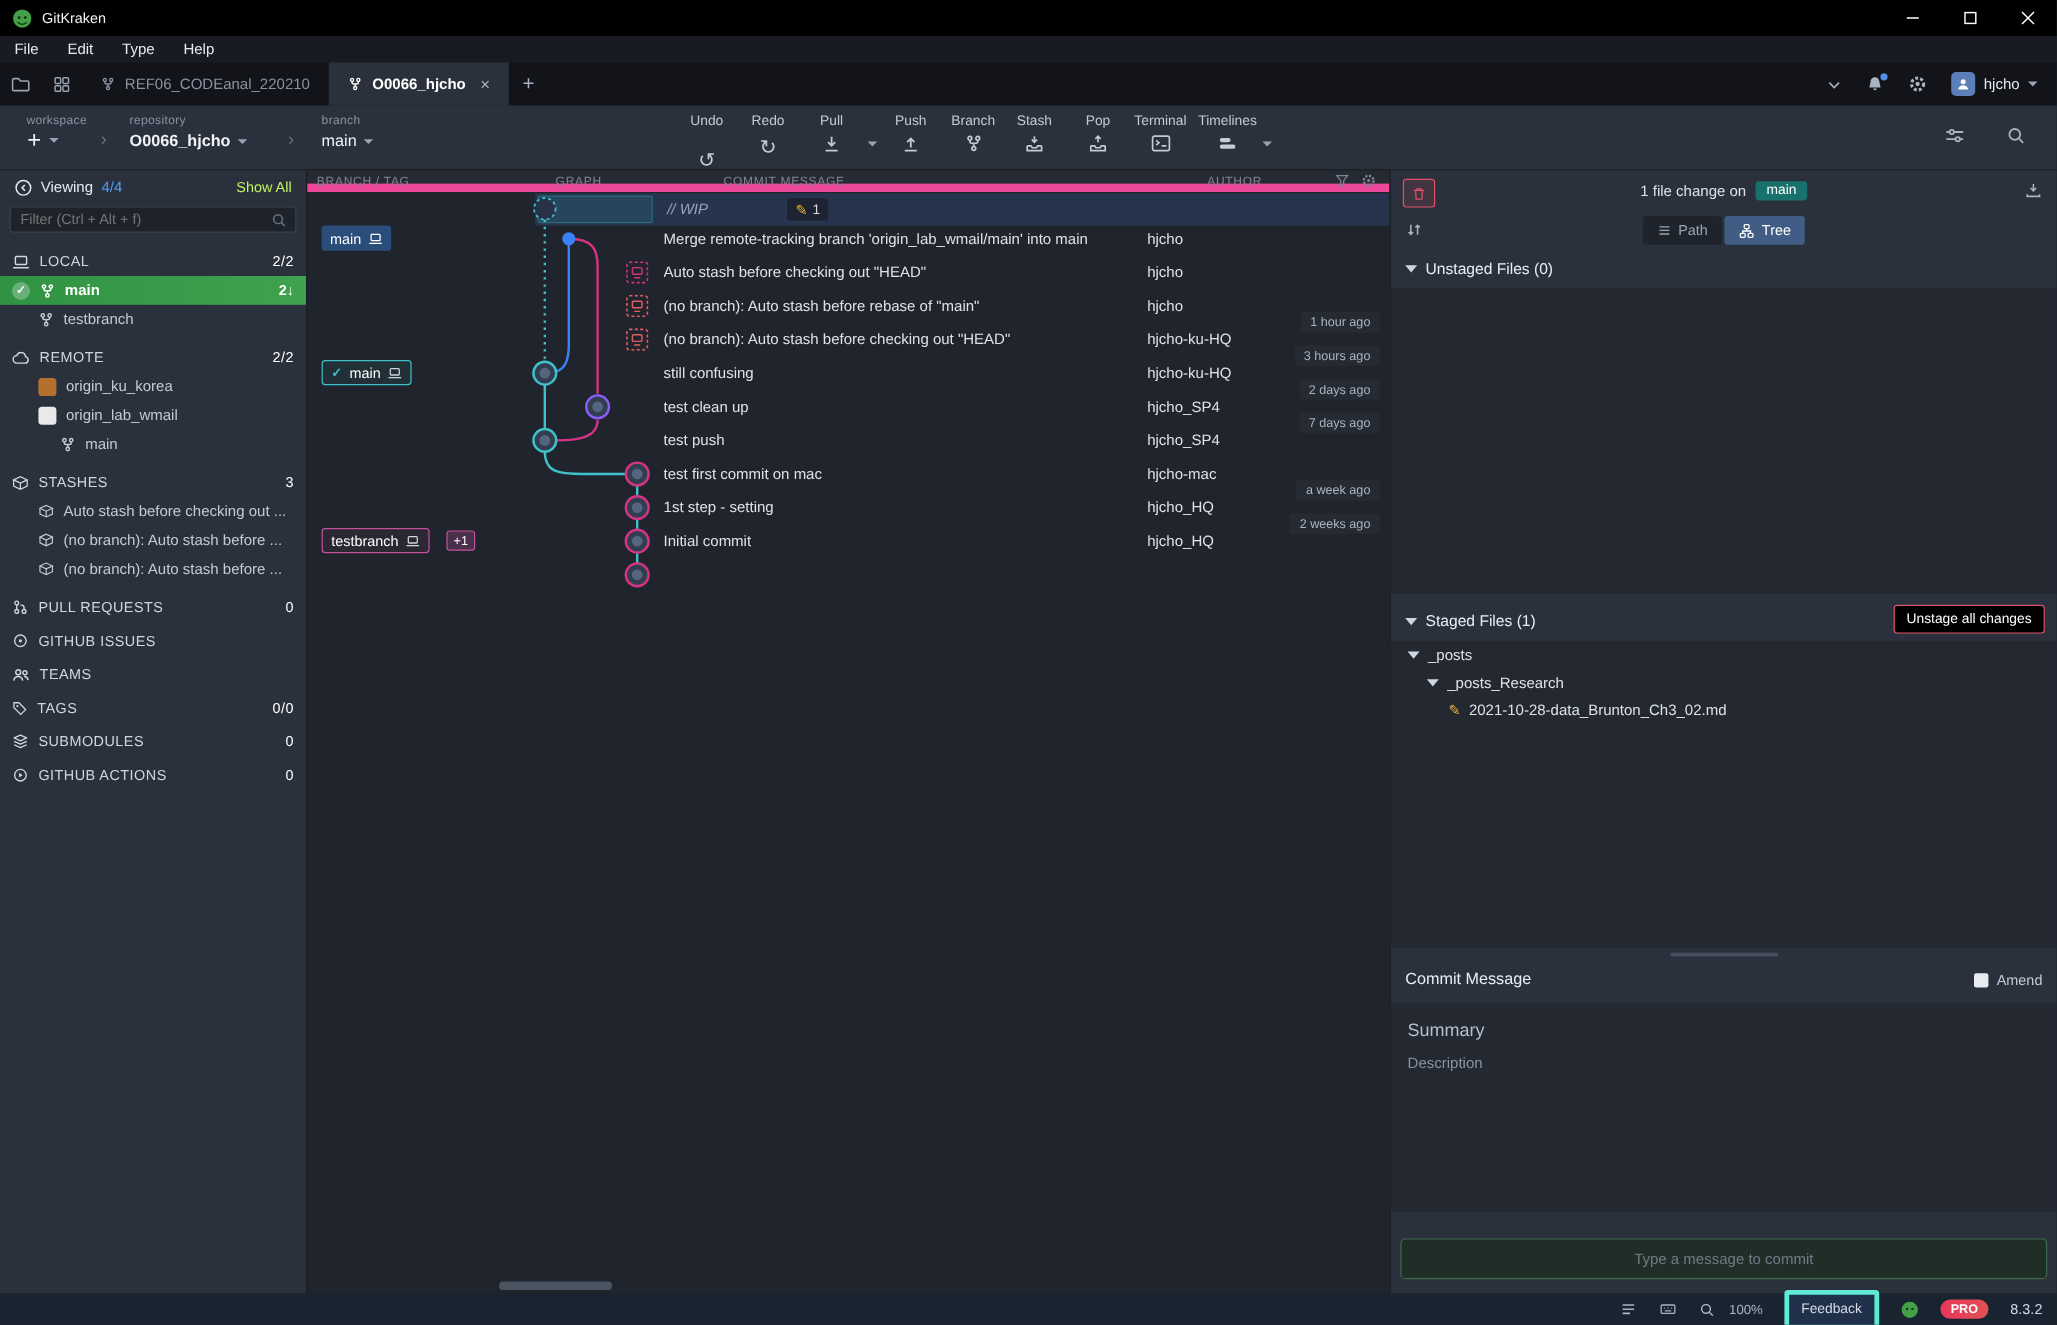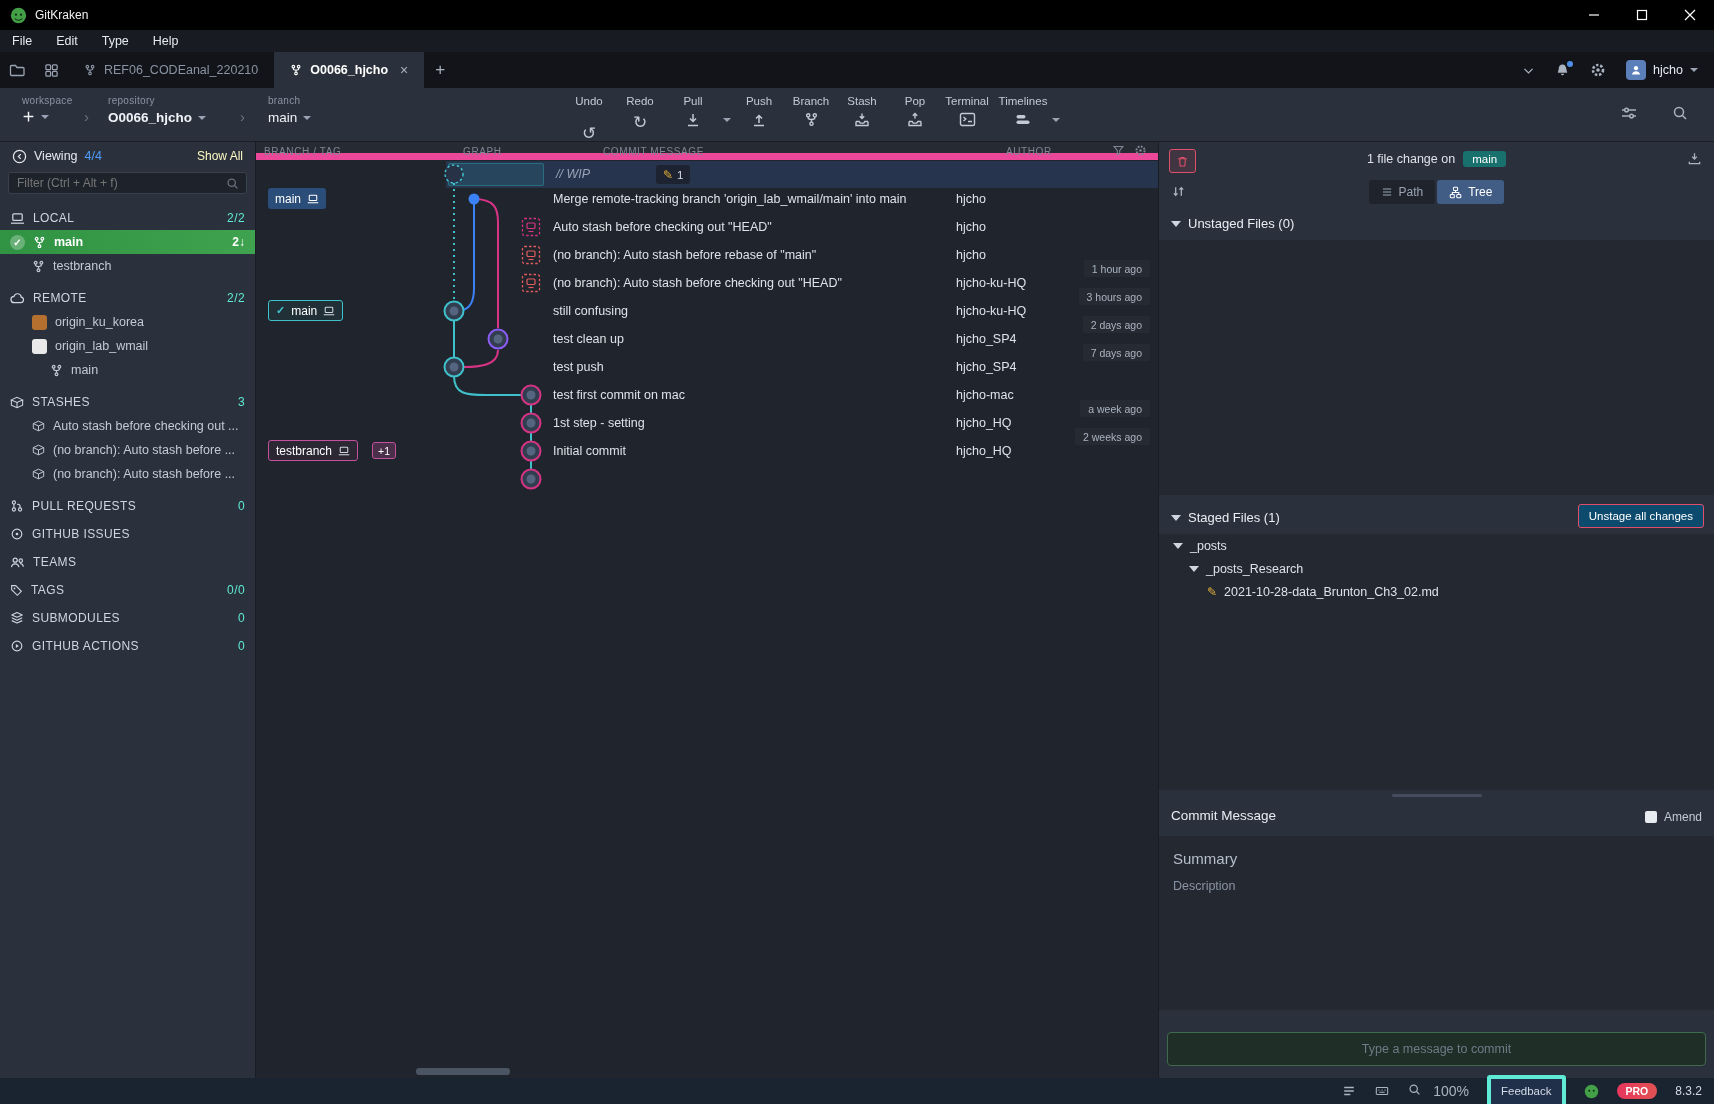--- a/index.html
+++ b/index.html
@@ -36,27 +36,27 @@
 .tb-value{display:flex;align-items:center;gap:6px;margin-top:4px;color:#f0f3f7;font-size:13.5px;}
 .tb-sep{position:absolute;top:20px;color:#6b7382;font-size:15px;}
 .tb-action{position:absolute;top:7px;width:54px;display:flex;flex-direction:column;align-items:center;gap:5px;color:#c3cad6;}
 .tb-action .lbl{font-size:11.5px;}
 .tb-caret{position:absolute;top:30px;}
 .tb-rbtn{position:absolute;top:17px;color:#aab3c0;}
 
 .sidebar{position:absolute;left:0;top:142px;width:256px;height:936px;background:#2b313c;border-right:1px solid #1a1d23;}
 .viewing-row{height:28px;display:flex;align-items:center;gap:7px;padding:0 12px;color:#e5e9f0;}
 .viewing-count{color:#4f9cf7;}
-.show-all{margin-left:auto;color:#fef9c3;font-size:12px;}
+.show-all{margin-left:auto;color:#bef264;font-size:12px;}
 .filter-wrap{padding:2px 8px 4px 8px;}
 .filter-input{width:100%;height:22px;background:#1e232b;border:1px solid #39414e;border-radius:3px;color:#c3cad6;font-size:12px;padding:0 24px 0 8px;font-family:"Liberation Sans",sans-serif;outline:none;}
 .filter-icon{position:absolute;right:16px;top:35px;color:#6b7382;}
 .side-row{height:24px;display:flex;align-items:center;gap:8px;padding:0 10px;color:#c3cad6;white-space:nowrap;overflow:hidden;}
 .side-header{color:#cfd6e0;font-size:12px;letter-spacing:.4px;}
-.side-count{margin-left:auto;color:#5eead4;font-size:12px;}
+.side-count{margin-left:auto;color:#ffffff;font-size:12px;}
 .row-selected{background:linear-gradient(90deg,#2f9343,#3fa24e);color:#fff;font-weight:bold;}
 .row-selected .side-count{color:#fff;}
 .check-circle{width:15px;height:15px;border-radius:50%;background:rgba(255,255,255,.28);color:#fff;font-size:10px;display:flex;align-items:center;justify-content:center;font-weight:bold;flex:none;}
 .ind1{padding-left:32px;}
 .ind2{padding-left:50px;}
 .avatar-sq{width:15px;height:15px;border-radius:3px;flex:none;}
 .avatar-korea{background:#b5702f;}
 .avatar-wmail{background:#e9e9e9;}
 .gap8{height:8px;}
 .gap4{height:4px;}
@@ -90,34 +90,34 @@
 .file-change{position:absolute;left:0;right:0;top:9px;display:flex;align-items:center;justify-content:center;gap:8px;color:#dde2ea;}
 .branch-pill{background:#19716e;color:#fff;font-size:11.5px;border-radius:3px;padding:2px 9px;}
 .dl-btn{position:absolute;right:12px;top:9px;color:#aab3c0;}
 .sort-btn{position:absolute;left:12px;top:42px;color:#aab3c0;}
 .toggle-group{position:absolute;left:50%;transform:translateX(-50%);top:38px;display:flex;gap:2px;}
 .toggle-btn{height:24px;display:flex;align-items:center;gap:6px;padding:0 12px;border-radius:3px;background:#1f242c;color:#9aa3b3;font-size:12px;}
 .toggle-btn.active{background:#415d85;color:#fff;}
 .sec-header{position:absolute;display:flex;align-items:center;gap:7px;color:#e9edf3;font-size:13px;left:12px;}
 .tri-down{display:inline-block;width:0;height:0;border-left:5px solid transparent;border-right:5px solid transparent;border-top:6px solid #cfd6e0;}
 .files-box{position:absolute;left:0;width:556px;background:#232831;}
-.unstage-btn{position:absolute;right:10px;top:362px;height:24px;background:#0c4a6e;border:1px solid #e0506a;border-radius:3px;color:#fff;font-size:11.5px;display:flex;align-items:center;padding:0 10px;z-index:2;}
+.unstage-btn{position:absolute;right:10px;top:362px;height:24px;background:#000000;border:1px solid #e0506a;border-radius:3px;color:#fff;font-size:11.5px;display:flex;align-items:center;padding:0 10px;z-index:2;}
 .collapse-all{padding:9px 0 2px 14px;color:#8a93a3;font-size:12px;}
 .tree-row{height:23px;display:flex;align-items:center;gap:7px;color:#dde2ea;font-size:12.5px;}
 .resizer{position:absolute;left:233px;top:652px;width:90px;height:3px;background:#454d5c;border-radius:2px;}
 .amend-wrap{position:absolute;right:12px;top:668px;display:flex;align-items:center;gap:7px;color:#c3cad6;font-size:12px;}
 .amend-box{width:12px;height:12px;background:#e8ebf0;border-radius:2px;}
 .cm-box{position:absolute;left:0;top:694px;width:556px;height:174px;background:#232831;}
 .summary-ph{padding:14px 0 0 14px;font-size:15px;color:#b6bfcc;}
 .desc-ph{padding:12px 0 0 14px;font-size:12.5px;color:#8a93a3;}
 .commit-btn{position:absolute;left:8px;right:8px;top:890px;height:34px;background:#1f2e26;border:1px solid #3e6b4e;border-radius:4px;display:flex;align-items:center;justify-content:center;color:#707a88;font-size:12.5px;}
 
 .statusbar{position:absolute;left:0;top:1078px;width:1714px;height:26px;background:#1a2430;display:flex;align-items:center;padding:0 12px;color:#aab3c0;}
 .sb-right{margin-left:auto;display:flex;align-items:center;gap:18px;}
-.zoom-group{display:flex;align-items:flex-start;gap:12px;font-size:14px;}
+.zoom-group{display:flex;align-items:flex-end;gap:12px;font-size:11px;}
 .feedback-btn{height:33px;border:4px solid #5eead4;background:#20304a;border-radius:3px;color:#d5dbe5;font-size:11.5px;display:flex;align-items:center;padding:4px 10px;}
 .pro-pill{height:16px;background:linear-gradient(90deg,#e8365d,#e05252);border-radius:9px;color:#fff;font-weight:bold;font-size:10.5px;display:flex;align-items:center;padding:0 9px;}
 .version{color:#d5dbe5;font-size:12px;}
 </style>
 </head>
 <body>
 
 <div class="titlebar">
   <span class="icon kraken-logo">
     <svg width="17" height="17" viewBox="0 0 20 20">

